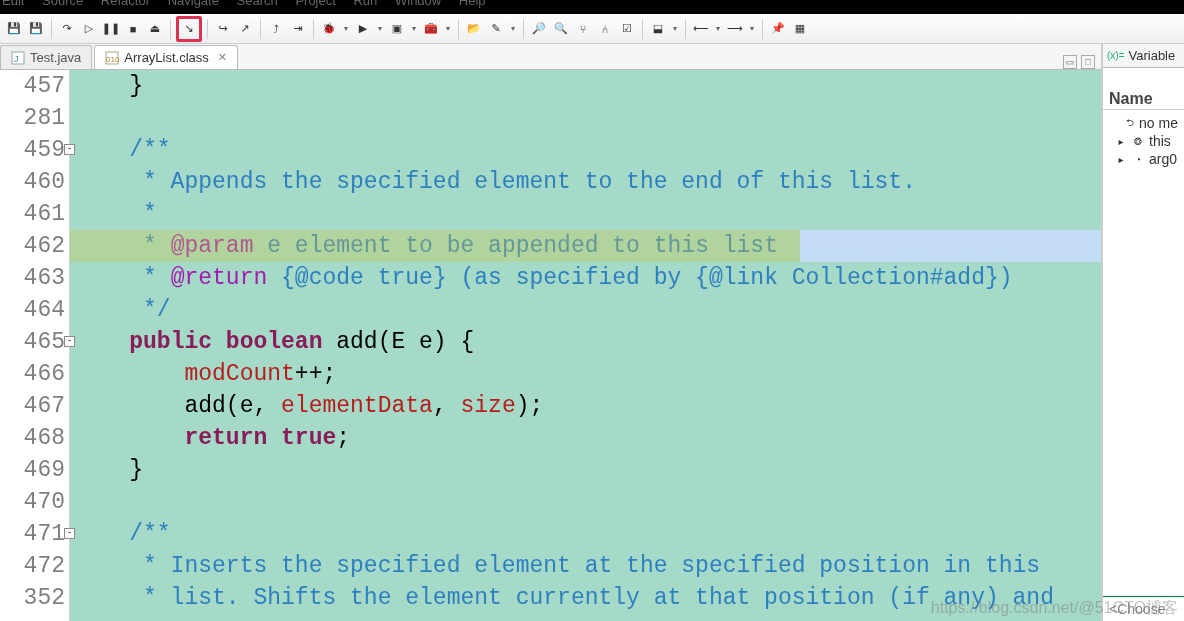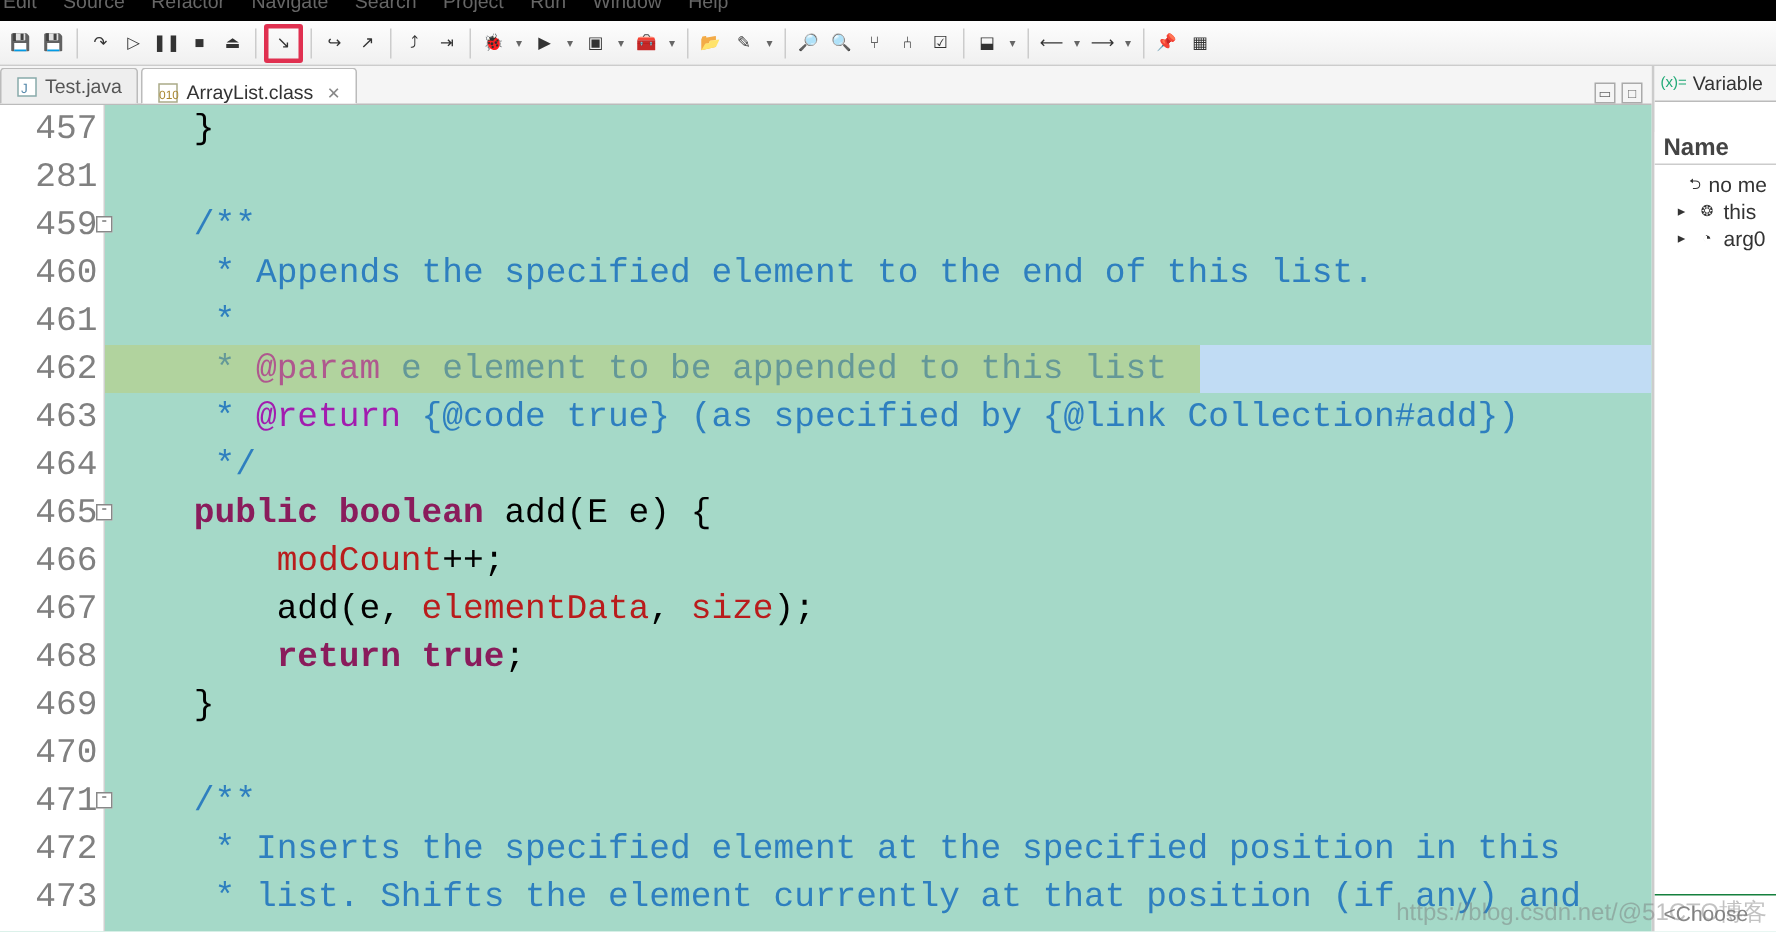--- a/index.html
+++ b/index.html
@@ -46,21 +46,21 @@
   .tabbar { display:flex; align-items:flex-end; height:26px; border-bottom:1px solid #bbb; background:#f5f5f5; position:relative;}
   .tab {
     height: 24px; padding: 0 10px; border:1px solid #bbb; border-bottom:none;
     background: #fff; margin-right:2px;
     display:flex; align-items:center; gap:5px;
     font-size:13px; color:#333;
     border-top-left-radius:3px; border-top-right-radius:3px;
     cursor:pointer; position:relative;
   }
   .tab.inactive  { background:#eee; color:#555; }
-  .tab.active    { font-weight:normal;align-items:flex-end; }
+  .tab.active    { font-weight:normal; }
   .tab .close-x  { font-size:11px; color:#888; margin-left:4px;}
   .tab-icon { width:14px;height:14px; display:inline-block;}
   .tab-right-controls{ margin-left:auto; display:flex; gap:4px; padding-right:6px;}
   .tab-right-controls div{ width:14px;height:14px; border:1px solid #aaa; cursor:pointer; font-size:9px; display:flex;align-items:center;justify-content:center;color:#666;}
   
   .code-wrap { display:flex; flex:1; overflow:hidden; background:#a5d9c8;}
   .gutter {
     width: 70px; background:#fff; color:#808080;
     text-align:right; padding-right:4px;
     font-family: "Consolas","Courier New",monospace;
@@ -216,21 +216,21 @@
           <div class="ln">463</div>
           <div class="ln">464</div>
           <div class="ln fold">465</div>
           <div class="ln">466</div>
           <div class="ln">467</div>
           <div class="ln">468</div>
           <div class="ln">469</div>
           <div class="ln">470</div>
           <div class="ln fold">471</div>
           <div class="ln">472</div>
-          <div class="ln">473</div>
+          <div class="ln">352</div>
         </div>
       <div class="code" id="code"><div class="hl-line hl-yellow" style="top: 160px; width: 730px;"></div><div class="hl-line hl-sel" style="top: 160px; left: 730px; right: 0px;"></div><div class="line"><span class="tok-black">    }</span></div><div class="line"><span class=""></span></div><div class="line"><span class="tok-comment">    /**</span></div><div class="line"><span class="tok-comment">     * Appends the specified element to the end of this list.</span></div><div class="line"><span class="tok-comment">     *</span></div><div class="line"><span class="tok-comment">     * </span><span class="tok-doctag">@param</span><span class="tok-comment"> e element to be appended to this list</span></div><div class="line"><span class="tok-comment">     * </span><span class="tok-doctag">@return</span><span class="tok-comment"> {@code true} (as specified by {@link Collection#add})</span></div><div class="line"><span class="tok-comment">     */</span></div><div class="line"><span class="">    </span><span class="tok-keyword">public boolean</span><span class="tok-black"> add(E e) {</span></div><div class="line"><span class="">        </span><span class="tok-field">modCount</span><span class="tok-black">++;</span></div><div class="line"><span class="tok-black">        add(e, </span><span class="tok-field">elementData</span><span class="tok-black">, </span><span class="tok-field">size</span><span class="tok-black">);</span></div><div class="line"><span class="">        </span><span class="tok-keyword">return true</span><span class="tok-black">;</span></div><div class="line"><span class="tok-black">    }</span></div><div class="line"><span class=""></span></div><div class="line"><span class="tok-comment">    /**</span></div><div class="line"><span class="tok-comment">     * Inserts the specified element at the specified position in this</span></div><div class="line"><span class="tok-comment">     * list. Shifts the element currently at that position (if any) and</span></div></div>
     </div>
   </div>
 
   <div class="side-panel">
     <div class="vp-tab">
       <span class="dot">(x)=</span>
       <span>Variable</span>
     </div>

